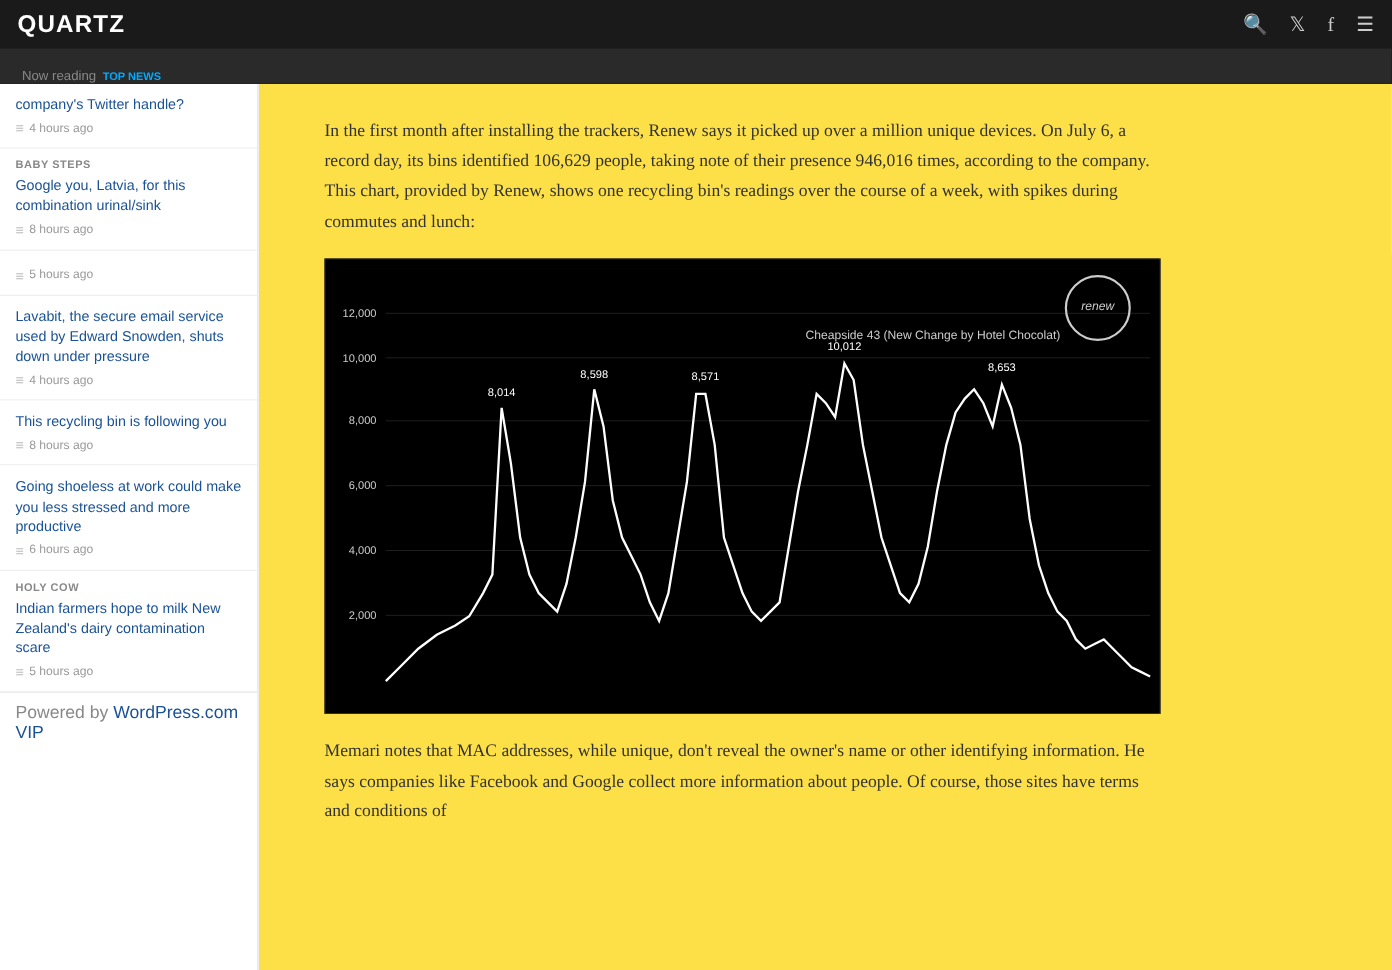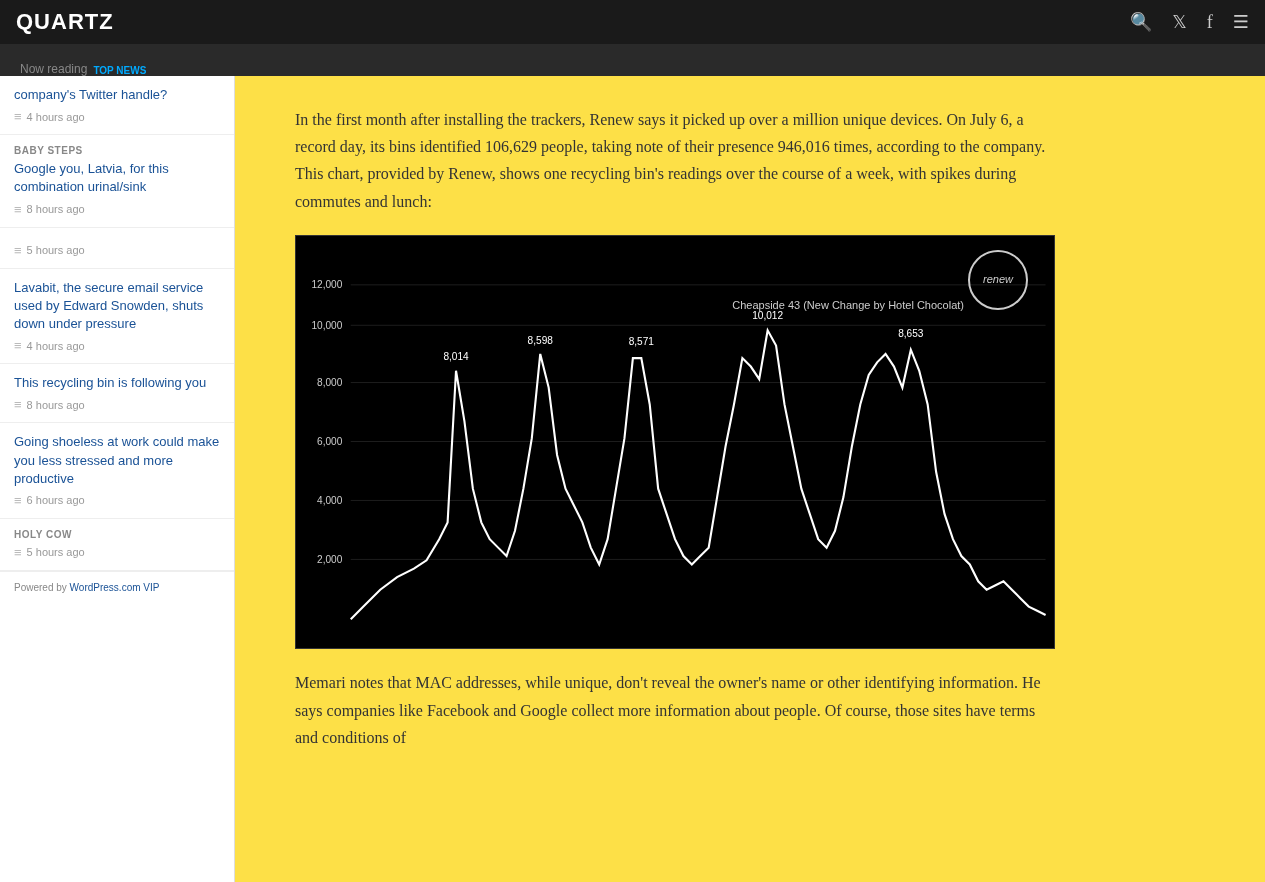--- a/index.html
+++ b/index.html
@@ -170,21 +170,21 @@
     }
 
     svg.chart-svg {
       display: block;
       width: 100%;
     }
 
     
     #powered-by {
       padding: 10px 14px;
-      font-size: 10px;
+      font-size: 16px;
       color: #888;
       font-family: Arial, sans-serif;
       border-top: 1px solid #eee;
       background: #fff;
     }
     #powered-by a {
       color: #1a5296;
       text-decoration: none;
     }
   </style>
@@ -253,20 +253,21 @@
     <div class="sidebar-item">
       <div class="sidebar-title">Going shoeless at work could make you less stressed and more productive</div>
       <div class="sidebar-meta">
         <span class="meta-icon">≡</span>
         <span>6 hours ago</span>
       </div>
     </div>
 
     <div class="sidebar-item">
       <div class="sidebar-category">HOLY COW</div>
+      <div class="sidebar-title">Indian farmers hope to milk New Zealand's dairy contamination scare</div>
       <div class="sidebar-meta">
         <span class="meta-icon">≡</span>
         <span>5 hours ago</span>
       </div>
     </div>
 
     <div id="powered-by">
       <span>Powered by</span>
       <a href="#">WordPress.com VIP</a>
     </div>

